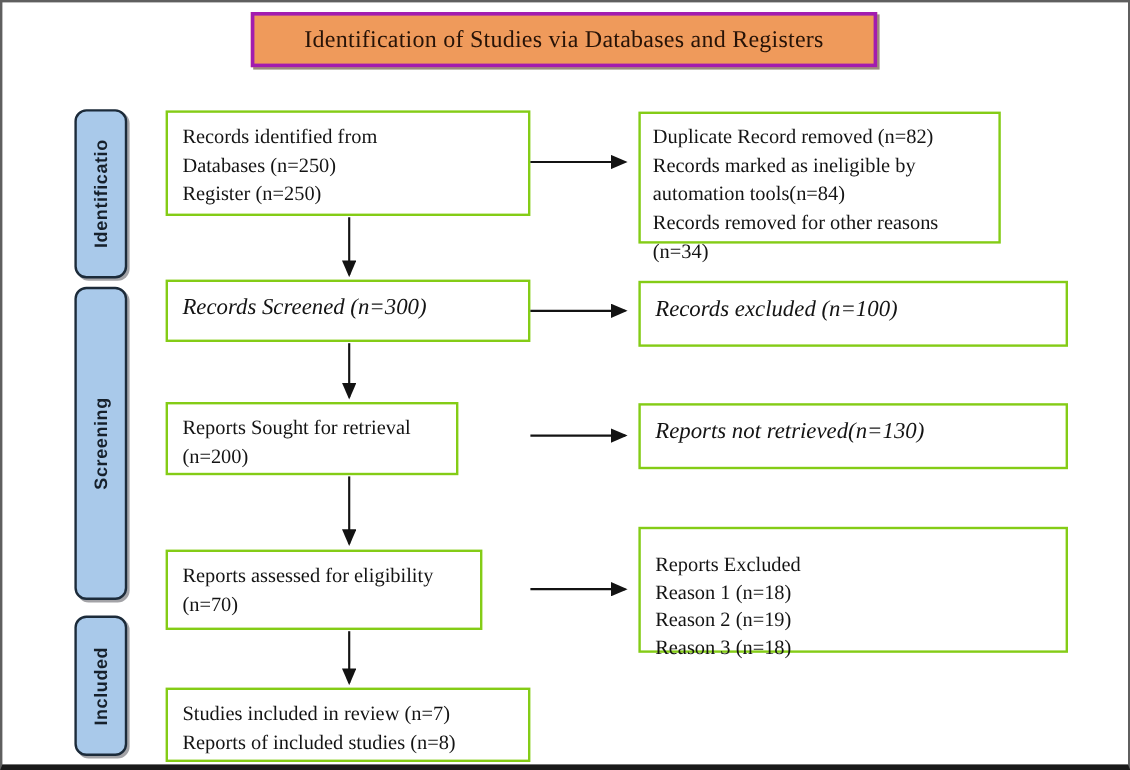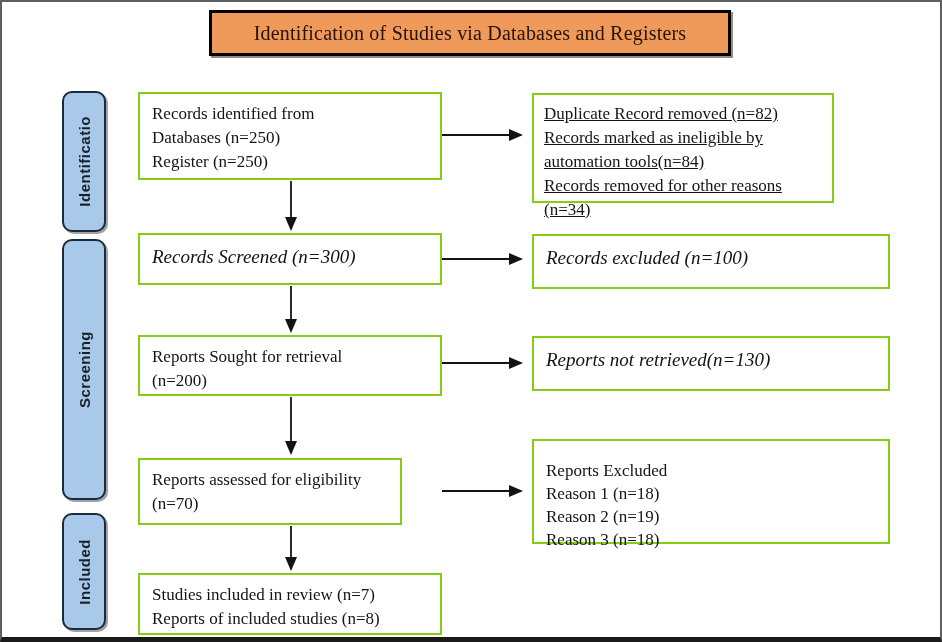--- a/index.html
+++ b/index.html
@@ -11,21 +11,21 @@
     border:2px solid #5f5f5f;
     border-bottom:5px solid #1a1a1a;
     overflow:hidden;
     font-family:"Liberation Serif", serif;
     color:#141414;
   }
   .title-box{
     position:absolute;left:207px;top:8px;width:522px;height:46px;
     box-sizing:border-box;
     background:#EF9A5B;
-    border:3px solid #000000;
+    border:3px solid #a21caf;
     box-shadow:2px 2px 0 rgba(70,45,20,0.55);
     display:flex;align-items:center;justify-content:center;
   }
   .title-box span{
     font-size:20px;color:#271307;letter-spacing:0.2px;
   }
   .stage{
     position:absolute;left:60px;width:44px;
     box-sizing:border-box;
     background:#A9C9EA;
@@ -56,25 +56,25 @@
   .box-text{
     white-space:pre-line;
     font-size:17px;
     line-height:24px;
     padding:8px 12px;
   }
   .big .box-text{font-size:19px;line-height:24px;padding-top:10px;font-style:italic;}
   
   .b-identified{left:136px;top:90px;width:304px;height:88px;}
   .b-screened{left:136px;top:231px;width:304px;height:52px;}
-  .b-sought{left:136px;top:333px;width:304px;height:61px;}
+  .b-sought{left:136px;top:333px;width:244px;height:61px;}
   .b-assessed{left:136px;top:456px;width:264px;height:67px;}
   .b-included{left:136px;top:571px;width:304px;height:62px;}
   
-  .b-duplicates{left:530px;top:91px;width:302px;height:110px;text-decoration:underline;}
+  .b-duplicates{left:530px;top:91px;width:302px;height:110px;}
   .b-excluded{left:530px;top:232px;width:358px;height:55px;}
   .b-notretrieved{left:530px;top:334px;width:358px;height:55px;}
   .b-repexcluded{left:530px;top:437px;width:358px;height:105px;}
   .b-duplicates .box-text{padding:7px 10px;line-height:24px;}
   .b-repexcluded .box-text{padding:18px 12px;line-height:23px;}
   .arrows{
     position:absolute;left:0;top:0;width:942px;height:642px;
     pointer-events:none;
   }
   .arrows line{stroke:#131313;stroke-width:1.8;}

